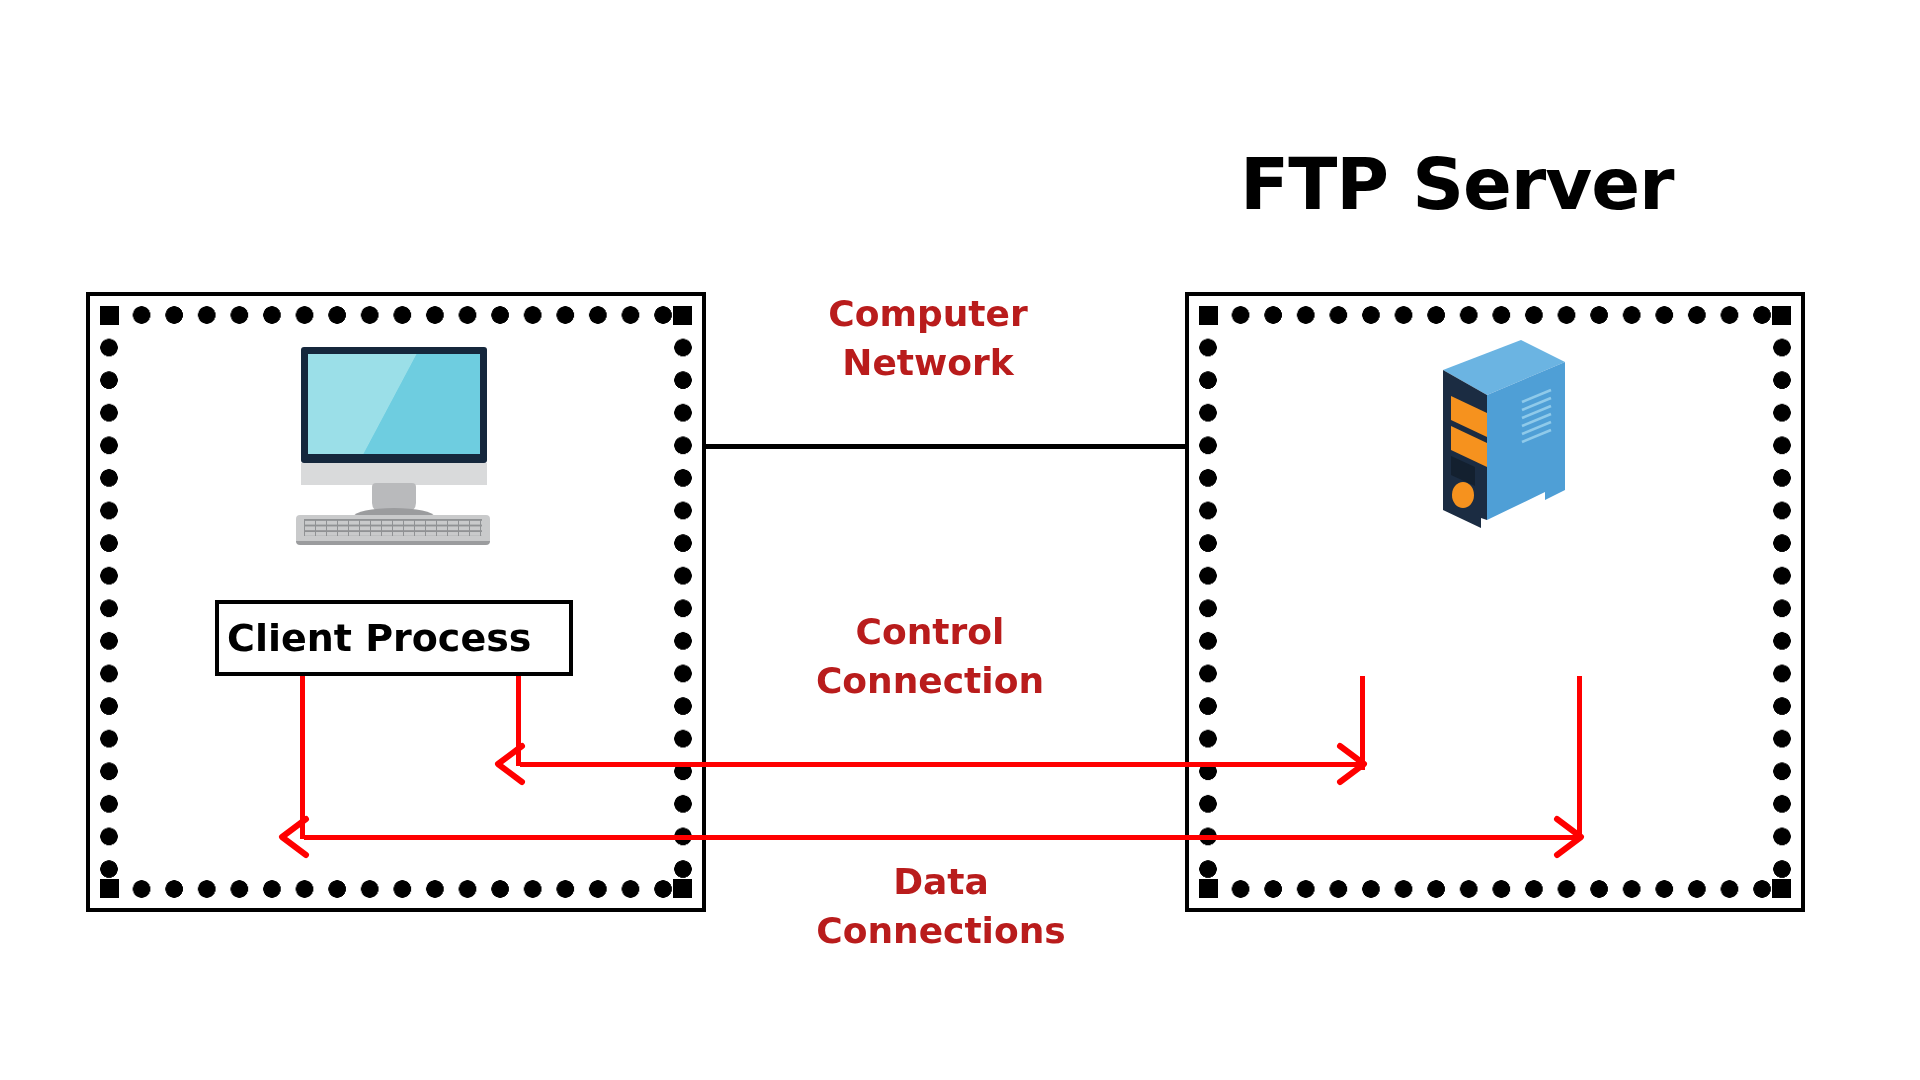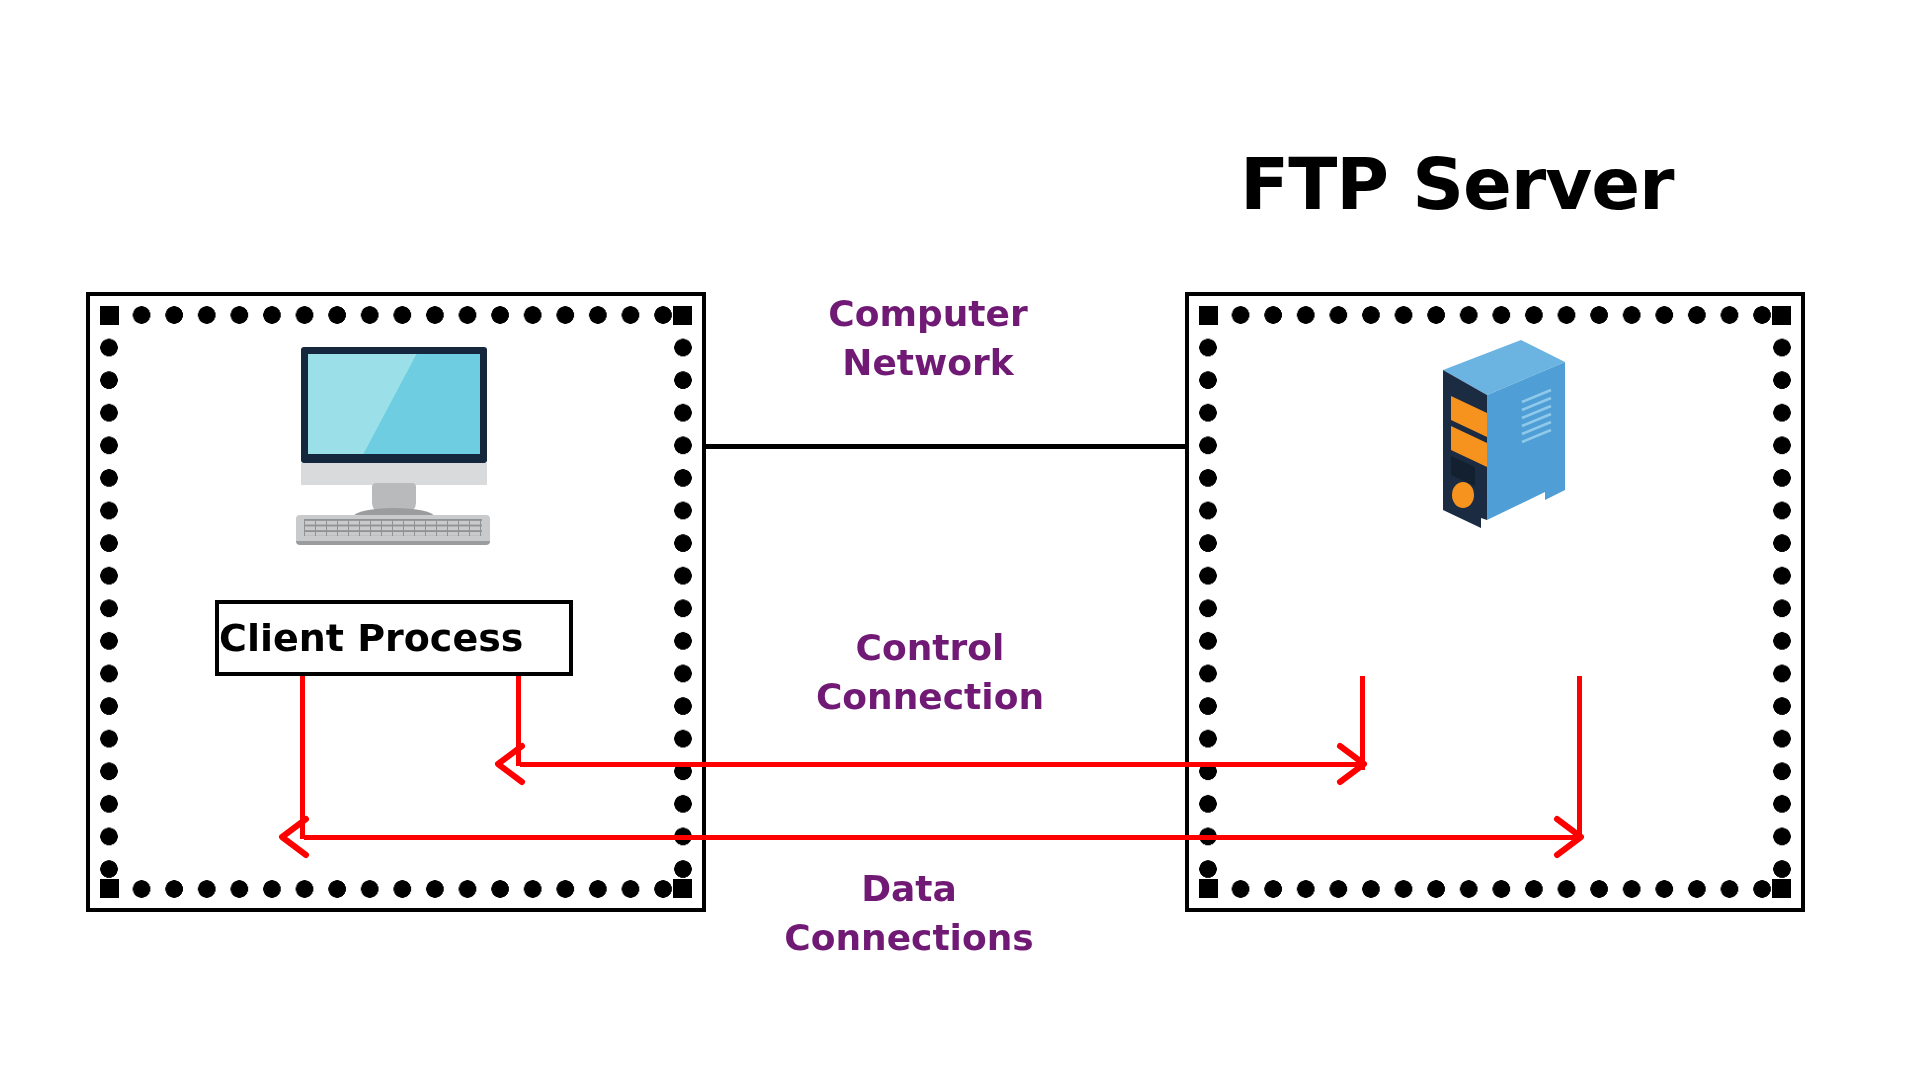--- a/index.html
+++ b/index.html
@@ -85,38 +85,39 @@
     height: 76px;
     display: flex;
     align-items: center;
     justify-content: flex-start;
   }
   .process-label {
     font-size: 38px;
     font-weight: 700;
     color: #000000;
     white-space: nowrap;
+    padding-left: 8px;
   }
   #proc-client { left: 215px;  top: 600px; width: 358px; }
   #proc-server { left: 1302px; top: 600px; width: 355px; }
   #proc-server .process-label { padding-left: 6px; }
 
   
   .center-label {
     position: absolute;
     font-size: 36px;
     font-weight: 700;
-    color: #701a75;
+    color: #b91c1c;
     text-align: center;
     line-height: 1.35;
     white-space: pre-line;
   }
   #lbl-network  { left: 763px; top: 290px;  width: 330px; }
-  #lbl-control  { left: 765px; top: 624px;  width: 330px; }
-  #lbl-data     { left: 744px; top: 858px;  width: 330px; margin-top: 7px; }
+  #lbl-control  { left: 765px; top: 608px;  width: 330px; }
+  #lbl-data     { left: 776px; top: 858px;  width: 330px; }
 
   
   .net-line {
     position: absolute;
     left: 702px;
     top: 444px;
     width: 487px;
     height: 5px;
     background: #000000;
   }

